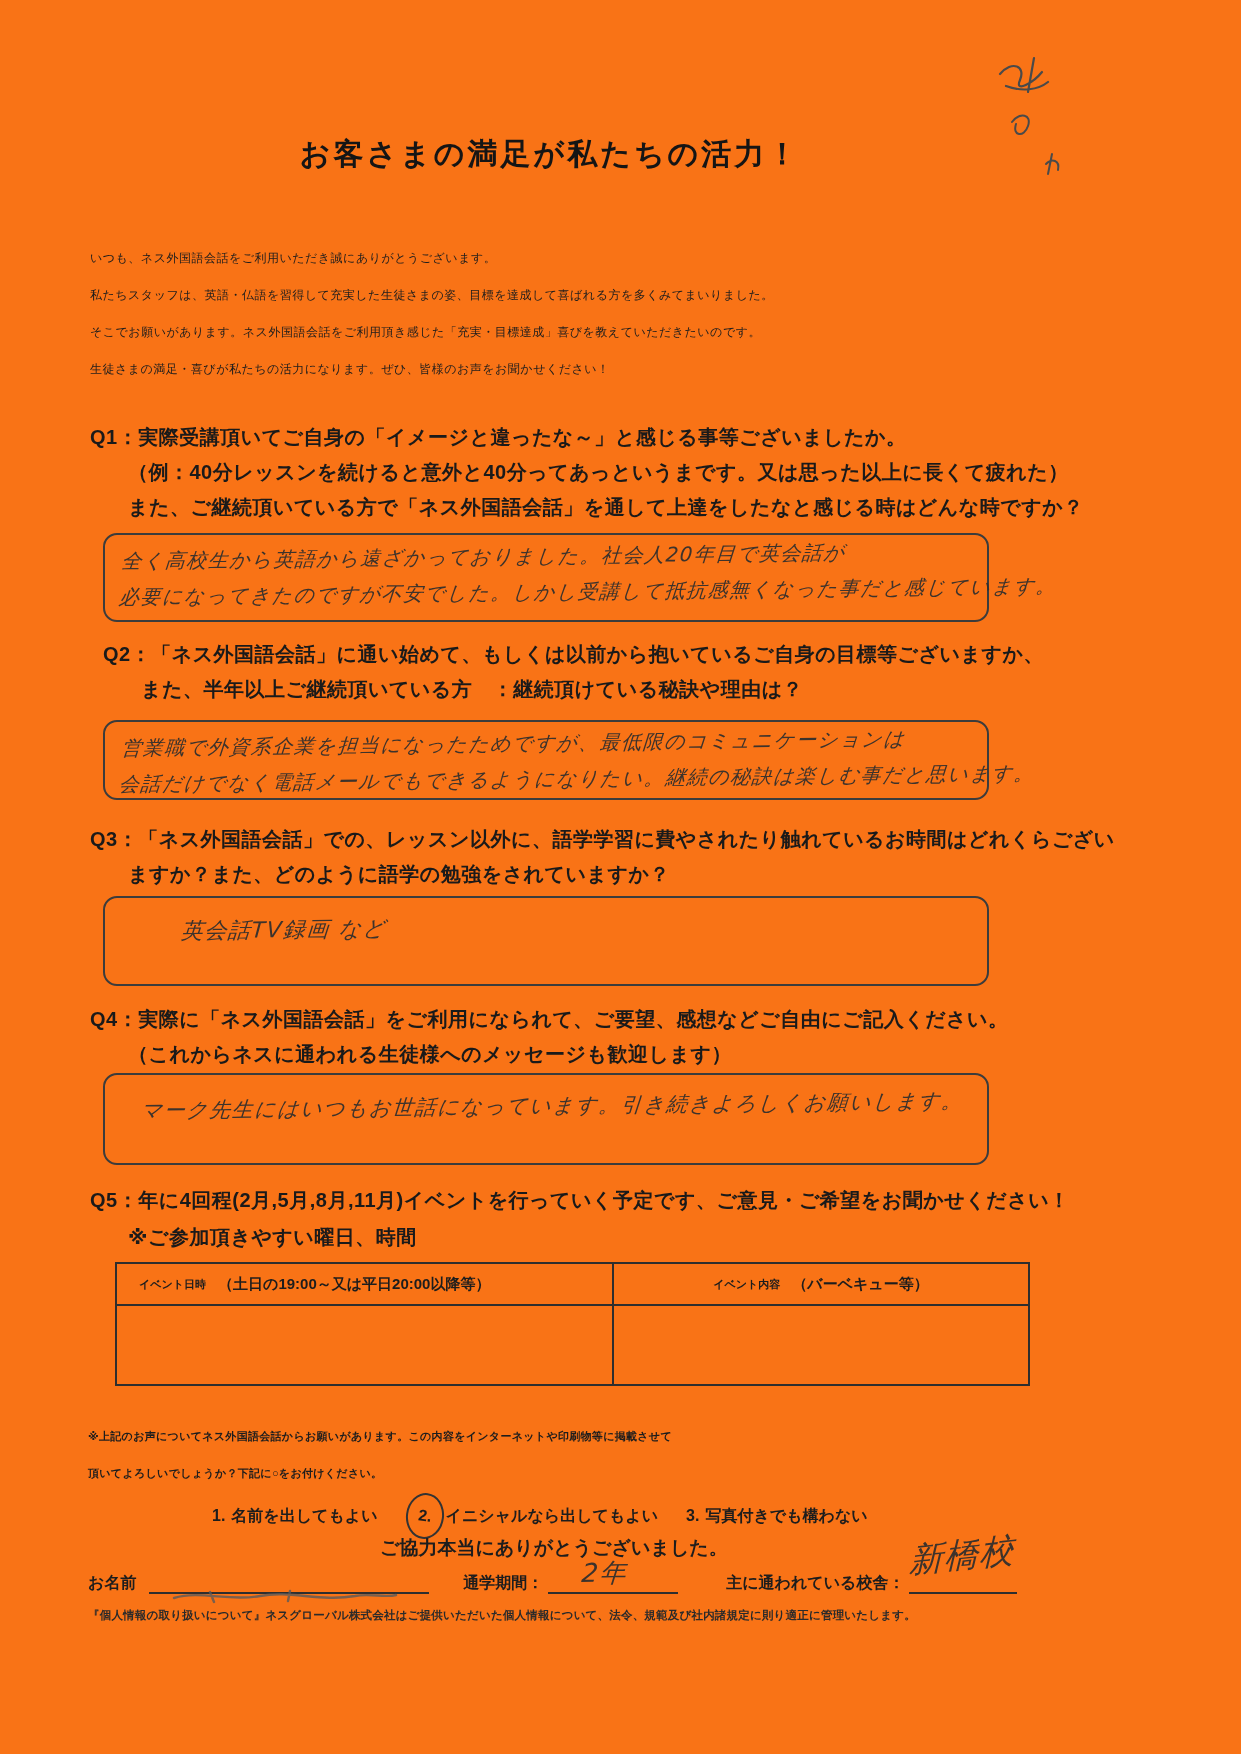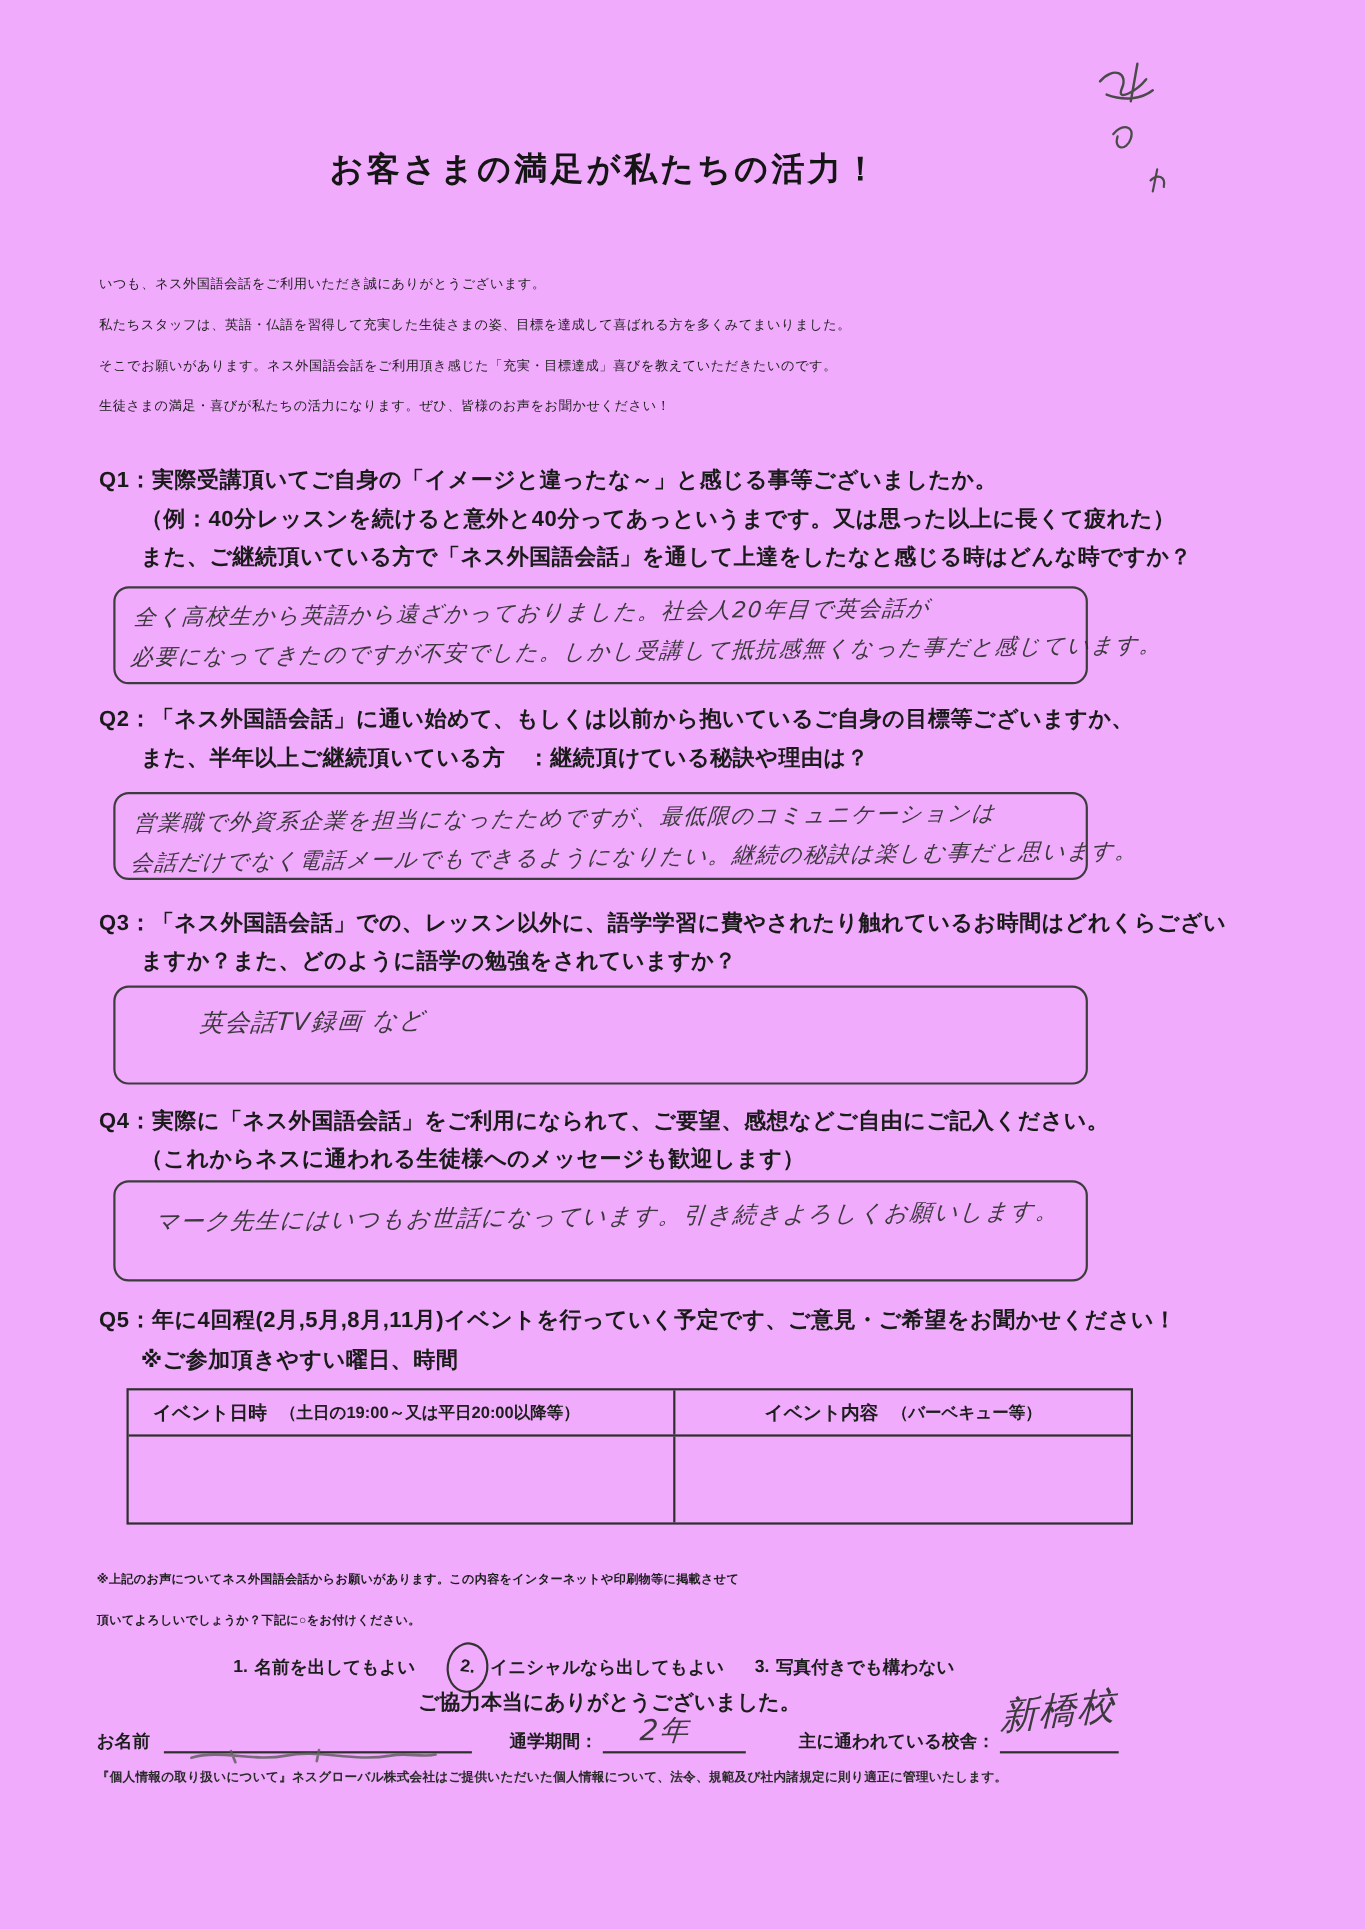--- a/index.html
+++ b/index.html
@@ -1,20 +1,20 @@
 <!DOCTYPE html>
 <html lang="ja"><head>
 <meta charset="utf-8">
 <style>
   html,body{margin:0;padding:0;background:#888;}
   .page{
     position:relative;
     width:1241px;height:1754px;
     margin:0 auto;
-    background:#f0abfc;
+    background:#f97316;
     font-family:"Liberation Sans","DejaVu Sans",sans-serif;
     color:#1d1d1d;
     overflow:hidden;
   }
   .abs{position:absolute;}
   .title{
     top:134px;left:0;width:1100px;
     text-align:center;
     font-size:30px;font-weight:700;letter-spacing:3px;
     color:#151515;
@@ -45,21 +45,21 @@
     border:2px solid #2e2e2e;
     box-sizing:border-box;
     display:flex;flex-direction:column;
   }
   .event-table .thead{display:flex;border-bottom:2px solid #2e2e2e;height:40px;}
   .event-table .tbody{display:flex;flex:1;}
   .event-table .col1{width:497px;border-right:2px solid #2e2e2e;box-sizing:border-box;}
   .event-table .col2{flex:1;}
   .event-table .thead .cell{display:flex;align-items:center;justify-content:flex-start;padding-left:22px;}
   .event-table .thead .col2.cell{justify-content:center;padding-left:0;}
-  .event-table .htitle{font-size:17px;font-weight:700;margin-right:12px;}
+  .event-table .htitle{font-size:11px;font-weight:700;margin-right:12px;}
   .event-table .hnote{font-size:15px;font-weight:600;}
   .publish{font-size:11px;font-weight:600;letter-spacing:0.3px;}
   .publish div{height:37px;line-height:37px;white-space:nowrap;}
   .options{display:flex;align-items:center;font-size:16px;font-weight:600;white-space:nowrap;}
   .options .opt{display:flex;align-items:center;margin-right:28px;}
   .options .num{margin-right:6px;}
   .options .num.circled{
     display:inline-block;
     border:2px solid #333;
     border-radius:50%;
@@ -101,21 +101,21 @@
     <div class="qline cont">（例：40分レッスンを続けると意外と40分ってあっというまです。又は思った以上に長くて疲れた）</div>
     <div class="qline cont">また、ご継続頂いている方で「ネス外国語会話」を通して上達をしたなと感じる時はどんな時ですか？</div>
   </div>
   <div class="abs ansbox" style="top:533px;left:103px;width:886px;height:89px;">
     <div class="hand">
       <div class="hand-line">全く高校生から英語から遠ざかっておりました。社会人20年目で英会話が</div>
       <div class="hand-line">必要になってきたのですが不安でした。しかし受講して抵抗感無くなった事だと感じています。</div>
     </div>
   </div>
 
-  <div class="abs qblock" style="top:637px;left:90px;">
+  <div class="abs qblock" style="top:637px;left:103px;">
     <div class="qline">Q2：「ネス外国語会話」に通い始めて、もしくは以前から抱いているご自身の目標等ございますか、</div>
     <div class="qline cont">また、半年以上ご継続頂いている方　：継続頂けている秘訣や理由は？</div>
   </div>
   <div class="abs ansbox" style="top:720px;left:103px;width:886px;height:80px;">
     <div class="hand">
       <div class="hand-line">営業職で外資系企業を担当になったためですが、最低限のコミュニケーションは</div>
       <div class="hand-line">会話だけでなく電話メールでもできるようになりたい。継続の秘訣は楽しむ事だと思います。</div>
     </div>
   </div>
 

